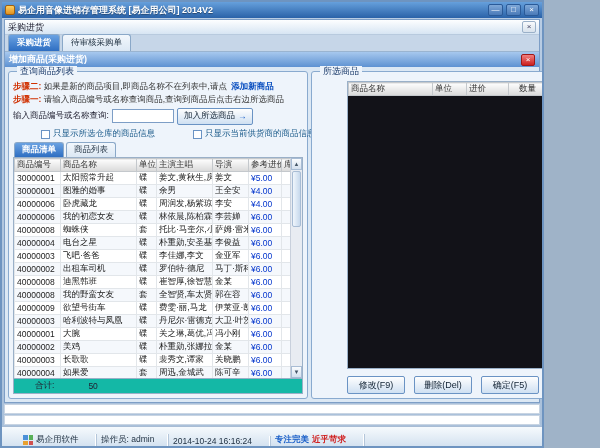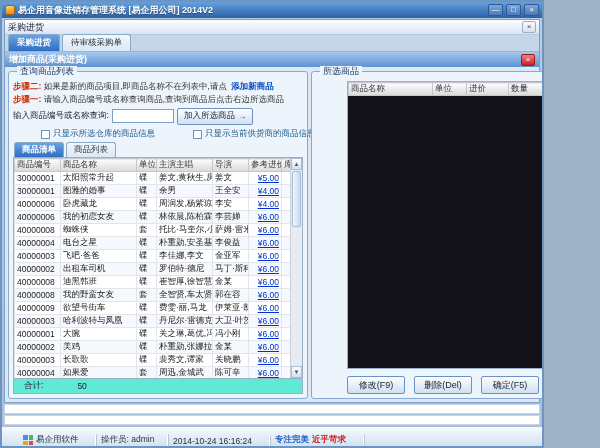--- a/index.html
+++ b/index.html
@@ -45,28 +45,28 @@
   .cb{width:9px;height:9px;border:1px solid #6a93c4;background:#fff;display:inline-block;flex:none;}
   .listtabs{display:flex;align-items:flex-end;height:15px;flex:none;gap:2px;padding:0 1px;}
   .listtabs .tab{padding:1px 7px;font-size:8.5px;}
   
   .gridwrap{flex:1;position:relative;border:1px solid #9ab0c8;background:#fff;min-height:0;overflow:hidden;}
   table.grid{border-collapse:collapse;table-layout:fixed;width:287px;font-size:8.5px;}
   .grid th{background:linear-gradient(#fdfdfd,#d9d9d9);border:1px solid #c4c8cc;height:13px;font-weight:normal;color:#333;
     overflow:hidden;white-space:nowrap;padding:0 2px;text-align:left;}
   .grid td{border:1px solid #e2e6ea;height:11px;padding:0 2px;white-space:nowrap;overflow:hidden;color:#222;}
   .grid tr:nth-child(even) td{background:#f5f8fc;}
-  .grid td.price{color:var(--price-blue);text-align:right;text-decoration:underline;}
+  .grid td.price{color:var(--price-blue);}
   .grid td.num{text-align:right;}
   .vscroll{position:absolute;top:0;right:0;width:12px;bottom:0;background:#e8ecf2;border-left:1px solid #c8d0dc;display:flex;flex-direction:column;}
   .vsbtn{height:12px;flex:none;font-size:6px;text-align:center;line-height:11px;color:#456;background:linear-gradient(#fafcfe,#d4e0ee);border:1px solid #a8bcd4;padding:0;}
   .vsthumb{height:56px;margin:1px;background:linear-gradient(90deg,#f0f6fc,#c6d8ec);border:1px solid #a8bcd4;border-radius:2px;}
   .vsspace{flex:1;}
-  .totalrow{height:15px;flex:none;border:1px solid #9ab0c8;border-top:none;background:#5eead4;display:flex;align-items:center;
-    font-size:8.5px;color:#223;padding:0 10px;gap:34px;}
+  .totalrow{height:15px;flex:none;border:1px solid #9ab0c8;border-top:none;background:#14b8a6;display:flex;align-items:center;
+    font-size:8.5px;color:#223;padding:0 21px;gap:34px;}
   
   .rgrid{flex:1;border:1px solid #9ab0c8;display:flex;flex-direction:column;min-height:0;background:#fff;margin-top:1px;}
   table.grid.rhead{width:100%;}
   .darkbody{flex:1;background:var(--grid-dark);}
   .actionrow{height:25px;flex:none;display:flex;justify-content:center;align-items:flex-end;gap:9px;padding-top:4px;}
   .btn.action{width:58px;height:18px;justify-content:center;font-size:9px;}
   
   .strip{height:10px;background:#fff;border:1px solid #c8d4e2;margin:1px 2px 0;flex:none;}
   .statusbar{height:20px;flex:none;background:linear-gradient(#f6fafd,#d4e2f0);border-top:1px solid #a8bcd4;margin-top:1px;
     display:flex;align-items:flex-end;font-size:8.5px;color:#234;padding-left:17px;}
@@ -326,21 +326,21 @@
       <div class="groupbox right-panel">
         <span class="caption">所选商品</span>
 
         <div class="rgrid">
           <table class="grid rhead">
             <thead>
                 <tr>
                   <th style="width: 84px;">商品名称</th>
                   <th style="width: 34px;">单位</th>
                   <th style="width: 42px;">进价</th>
-                  <th style="width: 38px;">数量</th>
+                  <th style="width: 38px; text-align: center;">数量</th>
                   <th>总金额</th>
                 </tr>
               </thead>
           </table>
           <div class="darkbody"></div>
         </div>
 
         <div class="actionrow">
             <button class="btn action">修改(F9)</button>
             <button class="btn action">删除(Del)</button>

